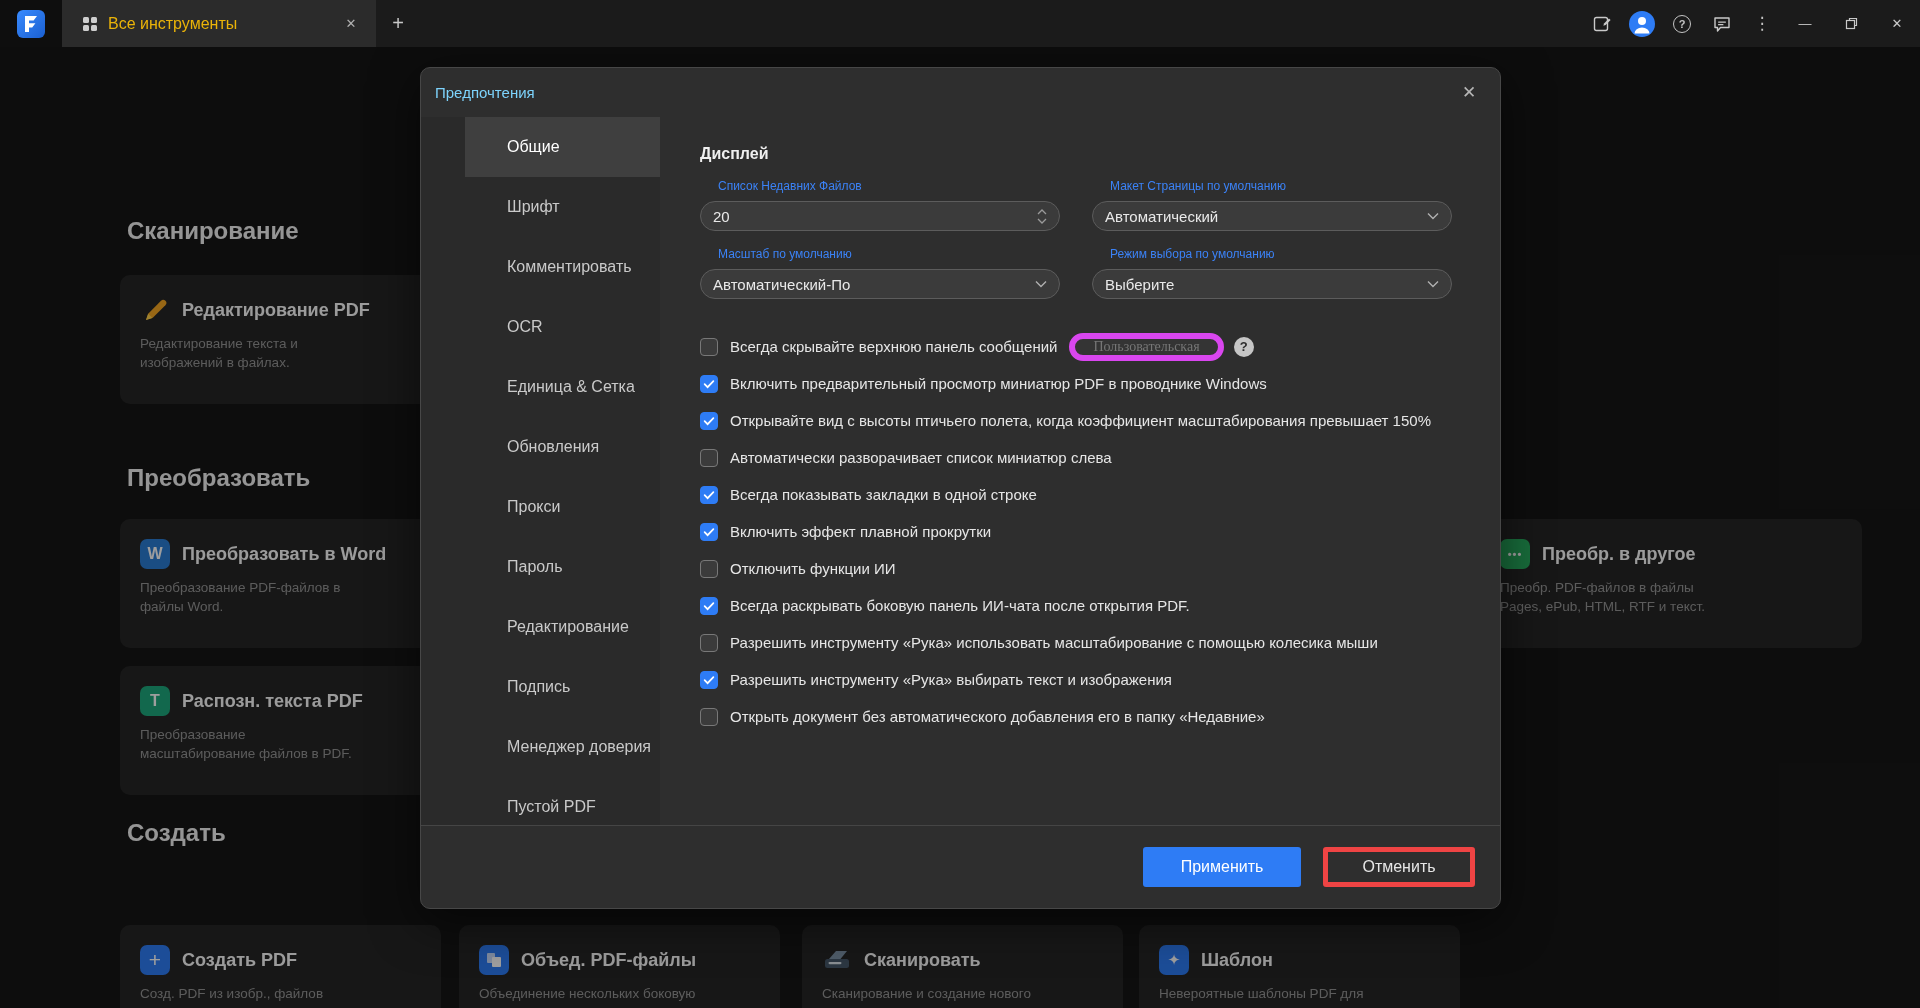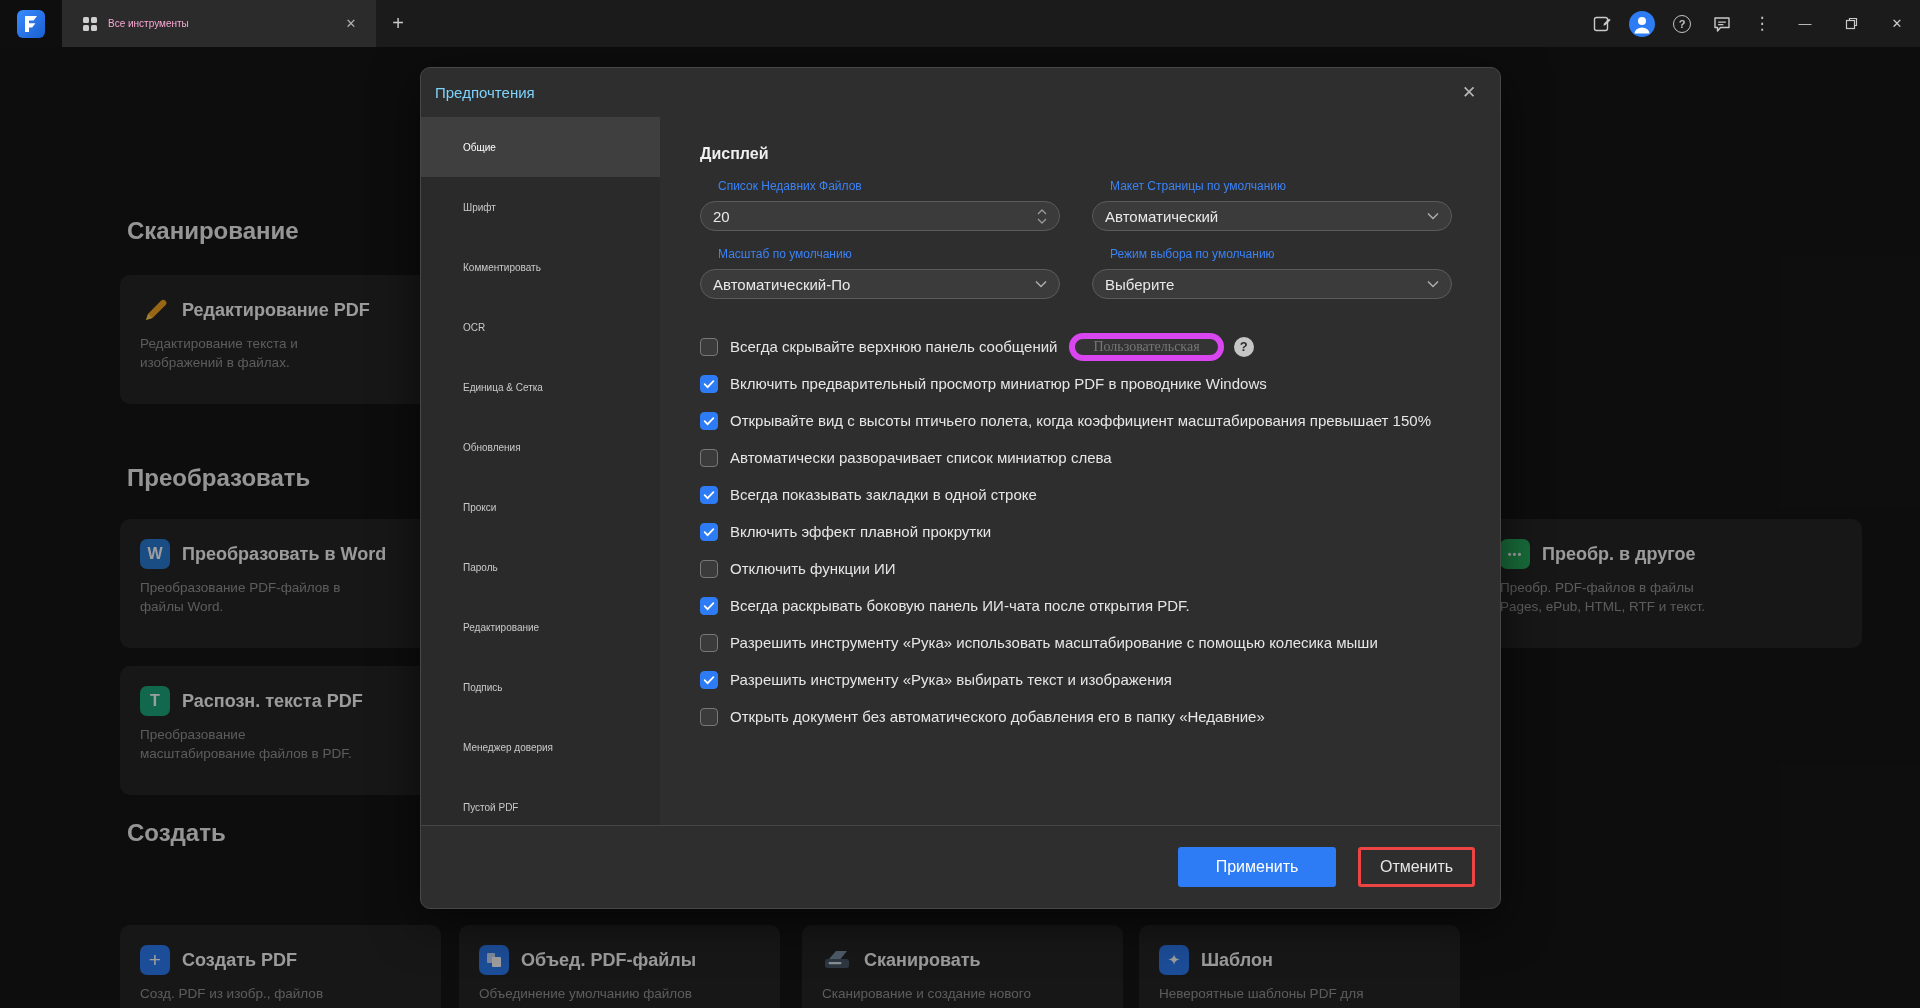--- a/index.html
+++ b/index.html
@@ -4,21 +4,21 @@
 <style>
   * { margin:0; padding:0; box-sizing:border-box; }
   html,body { width:1920px; height:1008px; overflow:hidden; background:#161616;
     font-family:"Liberation Sans","DejaVu Sans",sans-serif; }
   .app { position:relative; width:1920px; height:1008px; }
 
   
   .titlebar { position:relative; height:47px; background:#1b1b1b; display:flex; align-items:stretch; }
   .logo-box { width:62px; display:flex; align-items:center; justify-content:center; background:#0e0e0e; }
   .tab { width:314px; background:#2b2b2b; display:flex; align-items:center; padding:0 14px 0 20px; gap:10px; }
-  .tab-label { color:#f9a8d4; font-size:10px; white-space:nowrap; overflow:hidden; flex:1; }
+  .tab-label { color:#eab308; font-size:16px; white-space:nowrap; overflow:hidden; flex:1; }
   .tab-close { color:#b0b0b0; font-size:13px; width:22px; height:22px; display:flex; align-items:center; justify-content:center; border-radius:4px; cursor:default; }
   .new-tab { width:44px; display:flex; align-items:center; justify-content:center; color:#c8c8c8; font-size:20px; }
   .tb-right { margin-left:auto; display:flex; align-items:center; }
   .tb-icon { width:40px; height:47px; display:flex; align-items:center; justify-content:center; }
   .tb-help-circle { width:18px; height:18px; border:1.5px solid #c4c4c4; border-radius:50%; color:#c4c4c4;
     font-size:11px; font-weight:bold; display:flex; align-items:center; justify-content:center; }
   .kebab { color:#c4c4c4; font-size:17px; }
   .win-ctrl { width:46px; height:47px; display:flex; align-items:center; justify-content:center; color:#c9c9c9; font-size:13px; }
 
   
@@ -40,21 +40,21 @@
   .backdrop { position:absolute; inset:0; background:rgba(0,0,0,0.38); z-index:5; }
 
   
   .dialog { position:absolute; left:420px; top:20px; width:1081px; height:842px; background:#2e2e2e;
     border:1px solid #474747; border-radius:10px; z-index:10; box-shadow:0 12px 48px rgba(0,0,0,.55); overflow:hidden; }
   .dlg-header { height:49px; display:flex; align-items:center; padding:0 18px 0 14px; }
   .dlg-title { color:#7dd3fc; font-size:15px; }
   .dlg-close { margin-left:auto; color:#b5b5b5; font-size:17px; width:26px; height:26px;
     display:flex; align-items:center; justify-content:center; }
   .dlg-sidebar { position:absolute; left:0; top:49px; width:239px; bottom:83px; background:#2a2a2a; overflow:hidden; }
-  .side-item { height:60px; display:flex; align-items:center; padding-left:42px; color:#c9c9c9; font-size:10px; }
+  .side-item { height:60px; display:flex; align-items:center; padding-left:42px; color:#c9c9c9; font-size:16px;margin-left:44px; }
   .side-item.selected { background:#3f3f3f; color:#ffffff; }
   .dlg-content { position:absolute; left:239px; top:49px; right:0; bottom:83px; padding:28px 45px 0 40px; overflow:hidden; }
   .section-title { color:#efefef; font-size:16px; font-weight:700; }
   .form-grid { margin-top:0; display:grid; grid-template-columns:360px 360px; column-gap:32px; }
   .fld-label { margin:16px 18px 8px; color:#3b82f6; font-size:12px; }
   .fld { height:30px; background:#3b3b3b; border:1px solid #5c5c5c; border-radius:15px;
     display:flex; align-items:center; padding:0 12px; color:#e9e9e9; font-size:15px; }
   .fld .val { flex:1; white-space:nowrap; overflow:hidden; }
   .spin-arrows { display:flex; flex-direction:column; gap:3px; align-items:center; }
 
@@ -68,21 +68,21 @@
   .cb-label { color:#e6e6e6; font-size:15px; line-height:1.45; max-width:730px; }
   .custom-btn { margin-left:12px; height:28px; padding:0 18px; background:#343434; border:6px solid #d946ef;
     border-radius:14px; color:#767676; font-size:14px; font-family:Liberation Serif, serif; }
   .help-circle { margin-left:10px; width:20px; height:20px; border-radius:50%; background:#c6c6c6; color:#2d2d2d;
     font-size:13px; font-weight:700; display:flex; align-items:center; justify-content:center; }
 
   .dlg-footer { position:absolute; left:0; right:0; bottom:0; height:83px; border-top:1px solid #454545;
     display:flex; align-items:center; justify-content:flex-end; gap:22px; padding-right:25px; }
   .btn { height:40px; border-radius:3px; font-size:16px; font-family:inherit; display:flex; align-items:center; justify-content:center; }
   .btn-apply { width:158px; background:#2e7cf5; color:#ffffff; border:none; }
-  .btn-cancel { width:117px; background:transparent; color:#e6e6e6; border:3px solid #ef4444; }
+  .btn-cancel { width:152px; background:transparent; color:#e6e6e6; border:5px solid #ef4444; }
 </style>
 </head>
 <body>
 
 <div class="app">
 
   <header class="titlebar">
     <div class="logo-box">
       <svg width="28" height="28" viewBox="0 0 28 28">
         <defs>
@@ -199,21 +199,21 @@
     <div class="card" style="left:459px; top:878px; width:321px; height:130px;">
       <div class="card-title-row">
         <span class="icon-sq sq-combine">
           <svg width="18" height="18" viewBox="0 0 18 18">
             <rect x="2" y="2" width="8" height="10" rx="1" fill="#ffffff" opacity="0.75"></rect>
             <rect x="7" y="6" width="9" height="10" rx="1" fill="#ffffff"></rect>
           </svg>
         </span>
         <span class="card-title">Объед. PDF-файлы</span>
       </div>
-      <div class="card-sub">Объединение умолчанию файлов</div>
+      <div class="card-sub">Объединение нескольких боковую</div>
     </div>
 
     <div class="card" style="left:802px; top:878px; width:321px; height:130px;">
       <div class="card-title-row">
         <svg width="30" height="30" viewBox="0 0 30 30">
           <path d="M7 14 L14 6 h11 l-6.5 8 z" fill="#7e93a8"></path>
           <rect x="3" y="14" width="24" height="9" rx="2.5" fill="#47596b"></rect>
           <rect x="6.5" y="17" width="13" height="2.2" rx="1.1" fill="#dfe7ee"></rect>
         </svg>
         <span class="card-title">Сканировать</span>

